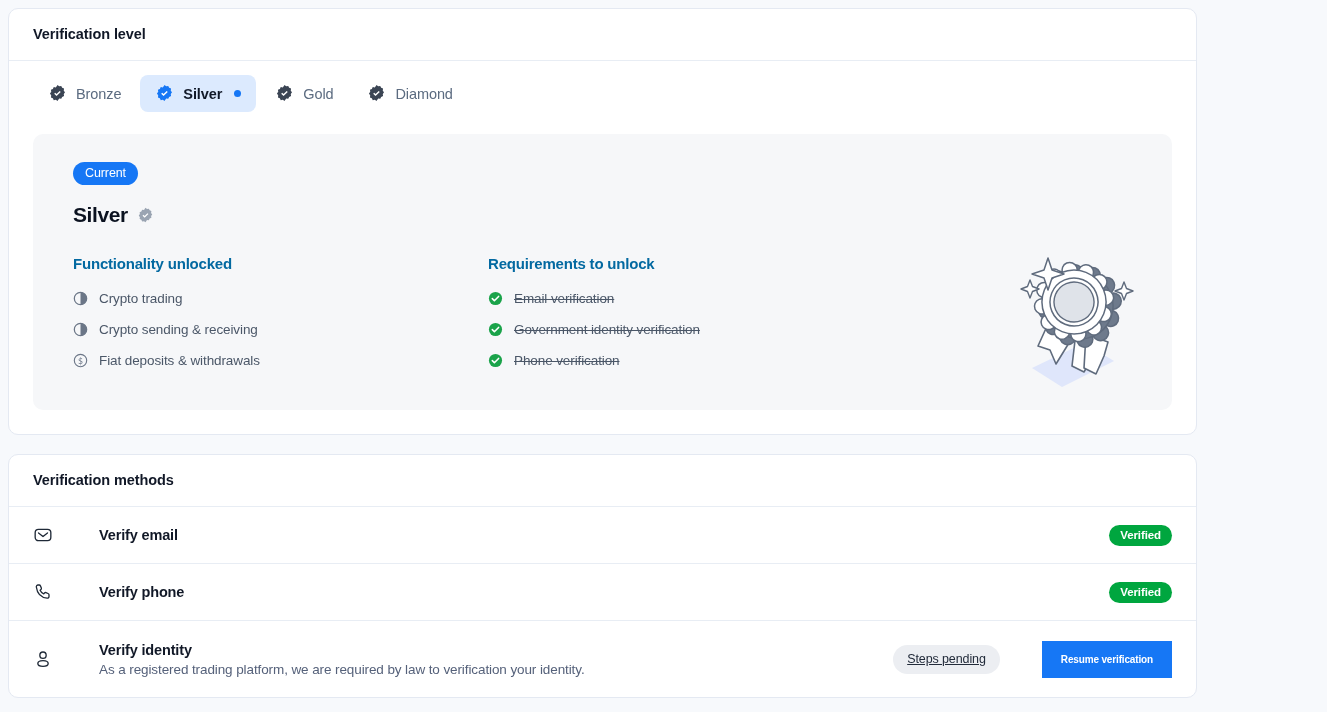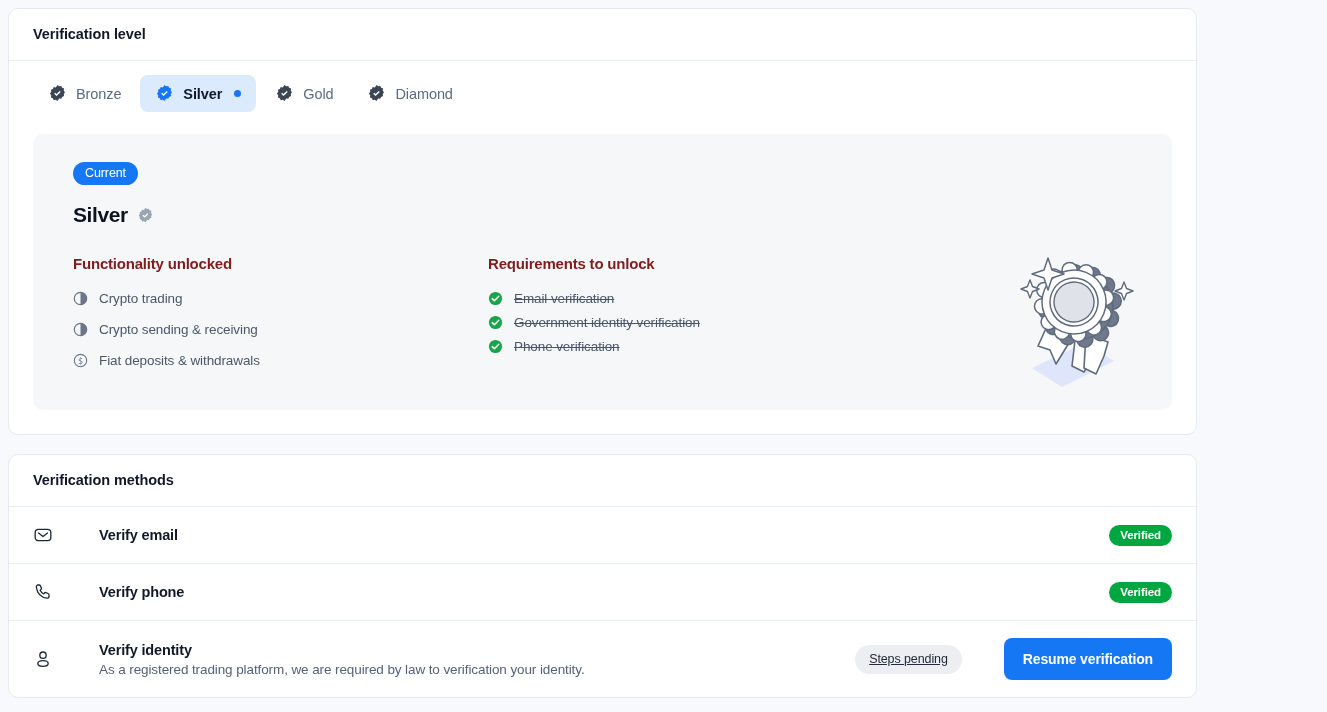--- a/index.html
+++ b/index.html
@@ -126,38 +126,38 @@
     margin-top: 28px;
     padding-left: 24px;
   }
 
   .col-func { width: 415px; flex: 0 0 auto; }
   .col-req  { flex: 1 1 auto; }
 
   .col-heading {
     font-size: 15px;
     font-weight: 700;
-    color: #7f1d1d;
+    color: #0369a1;
     letter-spacing: -0.2px;
     margin-bottom: 19px;
   }
 
   .feat-list { display: flex; flex-direction: column; gap: 16px; }
 
   .feat-item { display: flex; align-items: center; gap: 11px; }
 
   .feat-icon { width: 15px; height: 15px; flex: 0 0 auto; display:block; }
 
   .feat-label {
     font-size: 13.5px;
     color: #4b5768;
     letter-spacing: -0.1px;
   }
 
-  .req-list { display: flex; flex-direction: column; gap: 9px; }
+  .req-list { display: flex; flex-direction: column; gap: 16px; }
 
   .req-item { display: flex; align-items: center; gap: 11px; }
 
   .req-check { width: 15px; height: 15px; flex: 0 0 auto; display:block; }
 
   .req-label {
     font-size: 13.5px;
     color: #4b5768;
     text-decoration: line-through;
     text-decoration-thickness: 1px;
@@ -228,23 +228,23 @@
     padding: 7px 14px 8px 14px;
     letter-spacing: -0.1px;
     margin-right: 14px;
     text-decoration: underline;
   }
 
   .btn-primary {
     background: #1677f5;
     color: #ffffff;
     border: none;
-    border-radius: 8px;
+    border-radius: 0;
     font-family: inherit;
-    font-size: 14px;
+    font-size: 10px;
     font-weight: 700;
     letter-spacing: -0.15px;
     padding: 13px 19px;
     cursor: pointer;
   }
 </style>
 </head>
 <body>
 
 <div class="page">

